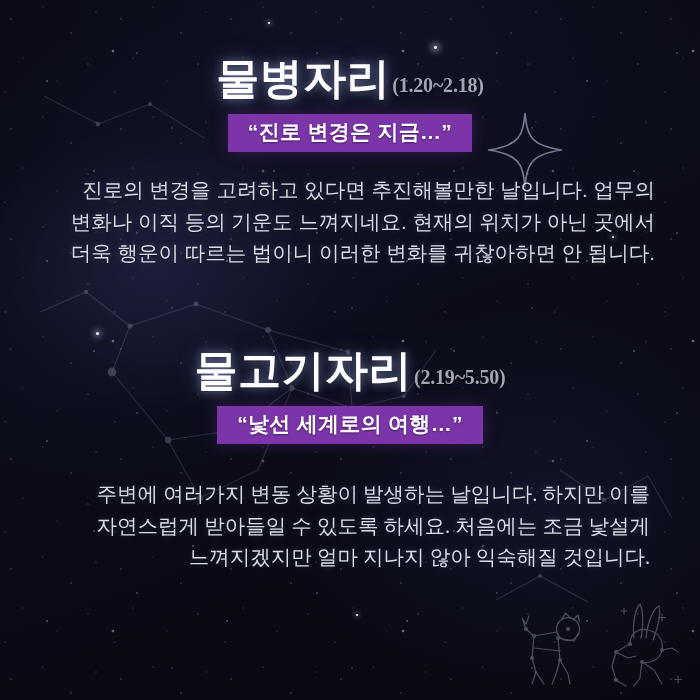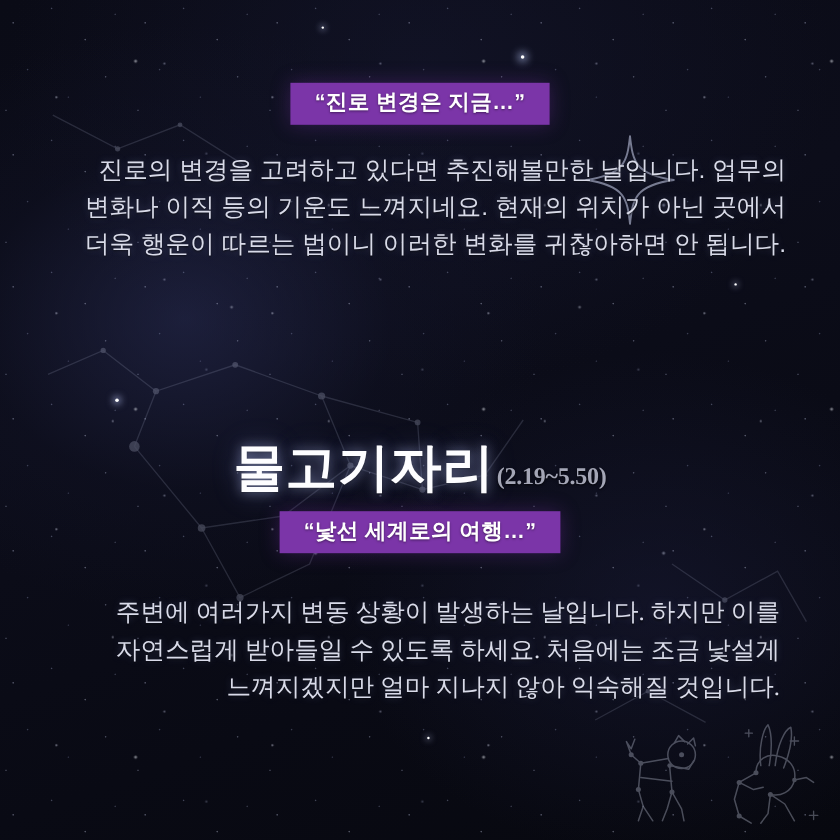--- a/index.html
+++ b/index.html
@@ -94,21 +94,21 @@
 
   
   .content {
     position: relative;
     z-index: 5;
     width: 100%;
     height: 100%;
   }
   .sign-block { position: absolute; left: 0; right: 0; text-align: center; }
   #sign-block-0 { top: 56px; }
-  #sign-block-1 { top: 368px; }
+  #sign-block-1 { top: 348px; }
 
   .sign-heading {
     display: flex;
     align-items: baseline;
     justify-content: center;
     gap: 2px;
     margin: 0;
   }
   .sign-name {
     font-size: 43px;
@@ -129,21 +129,21 @@
     position: relative;
     top: -1px;
     text-shadow: 0 1px 2px rgba(0,0,0,0.8);
   }
 
   .tagline-wrap { margin-top: 13px; }
   .tagline {
     display: inline-block;
     background: #7b35a8;
     color: #ffffff;
-    font-size: 18px;
+    font-size: 21px;
     font-weight: bold;
     letter-spacing: 0.3px;
     padding: 5px 20px 7px 20px;
     line-height: 1.25;
     text-shadow: 0 1px 2px rgba(0,0,0,0.45);
     box-shadow: 0 0 16px rgba(123,53,168,0.35);
   }
 
   .sign-body {
     margin: 22px auto 0 auto;
@@ -249,20 +249,24 @@
 
       <path d="M150 18 l0 7 M146.5 21.5 l7 0" stroke-width="1.1"></path>
       <path d="M166 80 l0 7 M162.5 83.5 l7 0" stroke-width="1.1"></path>
       <path d="M112 12 l0 6 M109 15 l6 0" stroke-width="1.1"></path>
     </g>
   </svg>
 
   <div class="content">
 
     <section class="sign-block" id="sign-block-0">
+      <h2 class="sign-heading">
+        <span class="sign-name">물병자리</span>
+          <span class="sign-dates">(1.20~2.18)</span>
+      </h2>
       <div class="tagline-wrap">
         <span class="tagline">“진로 변경은 지금…”</span>
       </div>
       <p class="sign-body" id="sign-body-0">진로의 변경을 고려하고 있다면 추진해볼만한 날입니다. 업무의 변화나 이직 등의 기운도 느껴지네요. 현재의 위치가 아닌 곳에서 더욱 행운이 따르는 법이니 이러한 변화를 귀찮아하면 안 됩니다.</p>
     </section>
 
     <section class="sign-block" id="sign-block-1">
       <h2 class="sign-heading">
         <span class="sign-name">물고기자리</span>
           <span class="sign-dates">(2.19~5.50)</span>

